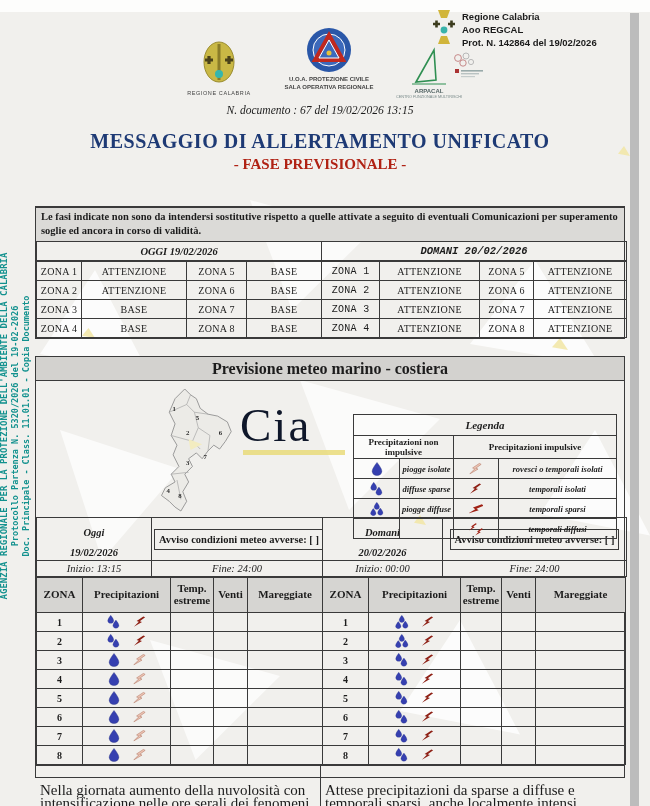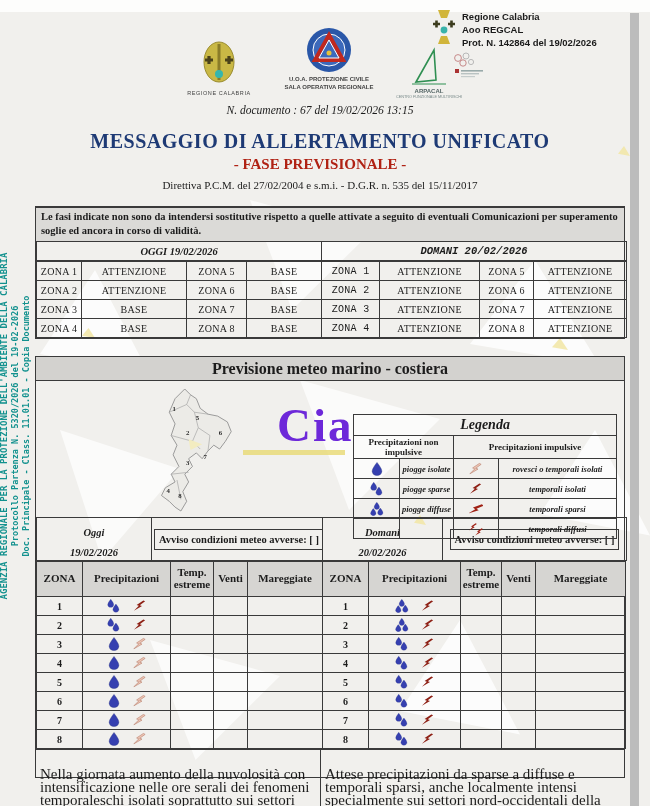--- a/index.html
+++ b/index.html
@@ -3,21 +3,21 @@
 <meta charset="utf-8">
 <style>
   html,body{margin:0;padding:0;}
   .page{position:relative;width:650px;height:806px;background:#f1f0ed;overflow:hidden;
         font-family:"Liberation Serif","DejaVu Serif",serif;color:#1c1c1c;}
   
   .wm{position:absolute;z-index:0;}
   .wm-tri{background:#ffffff;opacity:.8;clip-path:polygon(50% 0,100% 88%,0 70%);}
   .wm-tri2{background:#ffffff;opacity:.7;clip-path:polygon(0 0,100% 30%,35% 100%);}
   .wm-yel{background:#f2e7a9;opacity:.9;clip-path:polygon(50% 0,100% 100%,0 78%);}
-  .wm-cia{position:absolute;z-index:0;font-weight:bold;font-size:47px;color:#6d28d9;letter-spacing:2px;margin-left:37px;}
+  .wm-cia{position:absolute;z-index:0;font-weight:normal;font-size:47px;color:#0f172a;letter-spacing:2px;}
   .wm-cia-bar{position:absolute;z-index:0;background:#e9da79;opacity:.85;}
   .edge-strip{position:absolute;right:11px;top:13px;width:9px;height:793px;background:#bcbcbc;z-index:2;}
   .top-white{position:absolute;left:0;top:0;width:650px;height:12px;background:#fdfdfc;z-index:1;}
 
   
   .sidebar{position:absolute;left:-214px;top:409px;width:460px;height:34px;transform:rotate(-90deg);
            z-index:3;text-align:center;font-family:"DejaVu Sans Mono","Liberation Mono",monospace;
            color:var(--sidebar_teal,#12918e);font-weight:bold;}
   .sidebar .s1{font-size:9px;line-height:11px;}
   .sidebar .s2,.sidebar .s3{font-size:8.5px;line-height:11px;}
@@ -49,21 +49,21 @@
   .zones-table td{font-size:10px;height:16px;letter-spacing:.3px;margin-left:39px;}
   .zones-table .half-split{border-left:1.5px solid #3a3a3a;font-family:Liberation Mono, monospace;}
 
   .marine-box{top:356px;height:422px;}
   .marine-title{background:#d3d2cf;border-bottom:1px solid #3a3a3a;font-weight:bold;font-size:16px;
                 text-align:center;height:23px;line-height:23px;}
   .marine-content{position:relative;height:136px;}
   .map-svg{position:absolute;left:110px;top:2px;z-index:1;}
   .legend{position:absolute;left:317px;top:33px;width:263px;table-layout:fixed;background:transparent;}
   .legend th,.legend td{border:1px solid #3a3a3a;text-align:center;overflow:hidden;}
-  .legend .lg-title{font-style:italic;font-weight:bold;font-size:14px;height:18px;}
+  .legend .lg-title{font-style:italic;font-weight:bold;font-size:11px;height:18px;}
   .legend .lg-head{font-weight:bold;font-size:9px;height:19px;}
   .legend td{height:17px;font-style:italic;font-weight:bold;font-size:8.5px;}
 
   .avviso-table{width:100%;table-layout:fixed;}
   .avviso-table td{border:1px solid #3a3a3a;text-align:center;overflow:hidden;}
   .period-name{font-style:italic;font-weight:bold;font-size:10.5px;line-height:12px;margin-top:8px;}
   .avviso-pill{display:inline-block;border:1px solid #3a3a3a;font-weight:bold;font-size:10.5px;
                padding:4px 4px;margin:1px;white-space:nowrap;}
   .ifrow{font-style:italic;font-size:10.5px;height:16px;}
   .avviso-table .prow{height:27px;}
@@ -160,21 +160,20 @@
   <div class="stamp-text">
     <div>Regione Calabria</div>
     <div>Aoo REGCAL</div>
     <div>Prot. N. 142864 del 19/02/2026</div>
   </div>
 
   <div class="doc-number">N. documento : 67 del 19/02/2026 13:15</div>
 
   <div class="title-main">MESSAGGIO DI ALLERTAMENTO UNIFICATO</div>
   <div class="title-phase">- FASE PREVISIONALE -</div>
-  <div class="title-directive">Direttiva P.C.M. del 27/02/2004 e s.m.i. - D.G.R. n. 535 del 15/11/2017</div>
 
   <div class="box fasi-box">
     <div class="fasi-note">Le fasi indicate non sono da intendersi sostitutive rispetto a quelle attivate a seguito di eventuali Comunicazioni per superamento soglie ed ancora in corso di validità.</div>
     <table class="zones-table">
       <colgroup>
         <col style="width:45px">
           <col style="width:105px">
           <col style="width:60px">
           <col style="width:75px">
         <col style="width:58px">
@@ -286,21 +285,21 @@
               <td><span class="ico"><svg width="14" height="14" viewBox="0 0 14 14">
                     <path transform="translate(0,1) scale(0.9)" d="M11.5,0.5 L4,5.5 L6.5,6.5 L1,12 L10,6.8 L7.5,5.8 L13.5,1.5 Z" fill="#edc4b4" stroke="#bb8370" stroke-width="0.7"></path>
                   </svg></span></td>
               <td>rovesci o temporali isolati</td>
             </tr>
             <tr>
               <td><span class="ico"><svg width="14" height="14" viewBox="0 0 14 14">
                     <path transform="translate(0,0) scale(0.62)" d="M6,0.5 C6,0.5 1.2,6.2 1.2,9.2 C1.2,11.9 3.3,13.5 6,13.5 C8.7,13.5 10.8,11.9 10.8,9.2 C10.8,6.2 6,0.5 6,0.5 Z" fill="#3640b0" stroke="#27307e" stroke-width="0.4"></path>
                     <path transform="translate(5.2,4.8) scale(0.62)" d="M6,0.5 C6,0.5 1.2,6.2 1.2,9.2 C1.2,11.9 3.3,13.5 6,13.5 C8.7,13.5 10.8,11.9 10.8,9.2 C10.8,6.2 6,0.5 6,0.5 Z" fill="#3640b0" stroke="#27307e" stroke-width="0.4"></path>
                   </svg></span></td>
-              <td>piogge sparse</td>
+              <td>diffuse sparse</td>
               <td><span class="ico"><svg width="14" height="14" viewBox="0 0 14 14">
                     <path transform="translate(0,1) scale(0.9)" d="M11.5,0.5 L4,5.5 L6.5,6.5 L1,12 L10,6.8 L7.5,5.8 L13.5,1.5 Z" fill="#8e2015"></path>
                   </svg></span></td>
               <td>temporali isolati</td>
             </tr>
             <tr>
               <td><span class="ico"><svg width="14" height="14" viewBox="0 0 14 14">
                     <path transform="translate(3.5,0) scale(0.55)" d="M6,0.5 C6,0.5 1.2,6.2 1.2,9.2 C1.2,11.9 3.3,13.5 6,13.5 C8.7,13.5 10.8,11.9 10.8,9.2 C10.8,6.2 6,0.5 6,0.5 Z" fill="#3640b0" stroke="#27307e" stroke-width="0.4"></path>
                     <path transform="translate(0,6.2) scale(0.55)" d="M6,0.5 C6,0.5 1.2,6.2 1.2,9.2 C1.2,11.9 3.3,13.5 6,13.5 C8.7,13.5 10.8,11.9 10.8,9.2 C10.8,6.2 6,0.5 6,0.5 Z" fill="#3640b0" stroke="#27307e" stroke-width="0.4"></path>
                     <path transform="translate(7,5.8) scale(0.55)" d="M6,0.5 C6,0.5 1.2,6.2 1.2,9.2 C1.2,11.9 3.3,13.5 6,13.5 C8.7,13.5 10.8,11.9 10.8,9.2 C10.8,6.2 6,0.5 6,0.5 Z" fill="#3640b0" stroke="#27307e" stroke-width="0.4"></path>
@@ -342,20 +341,26 @@
           <td>
             <span class="avviso-pill">Avviso condizioni meteo avverse: [  ]</span>
           </td>
           <td class="half-split">
             <div class="period-name">Domani</div>
             <div class="period-name">20/02/2026</div>
           </td>
           <td>
             <span class="avviso-pill">Avviso condizioni meteo avverse: [  ]</span>
           </td>
+        </tr>
+        <tr class="ifrow">
+          <td>Inizio: 13:15</td>
+          <td>Fine: 24:00</td>
+          <td class="half-split">Inizio: 00:00</td>
+          <td>Fine: 24:00</td>
         </tr>
       </tbody>
     </table>
 
     <table class="forecast-table">
       <colgroup>
         <col style="width:46px">
           <col style="width:88px">
           <col style="width:43px">
           <col style="width:34px">

